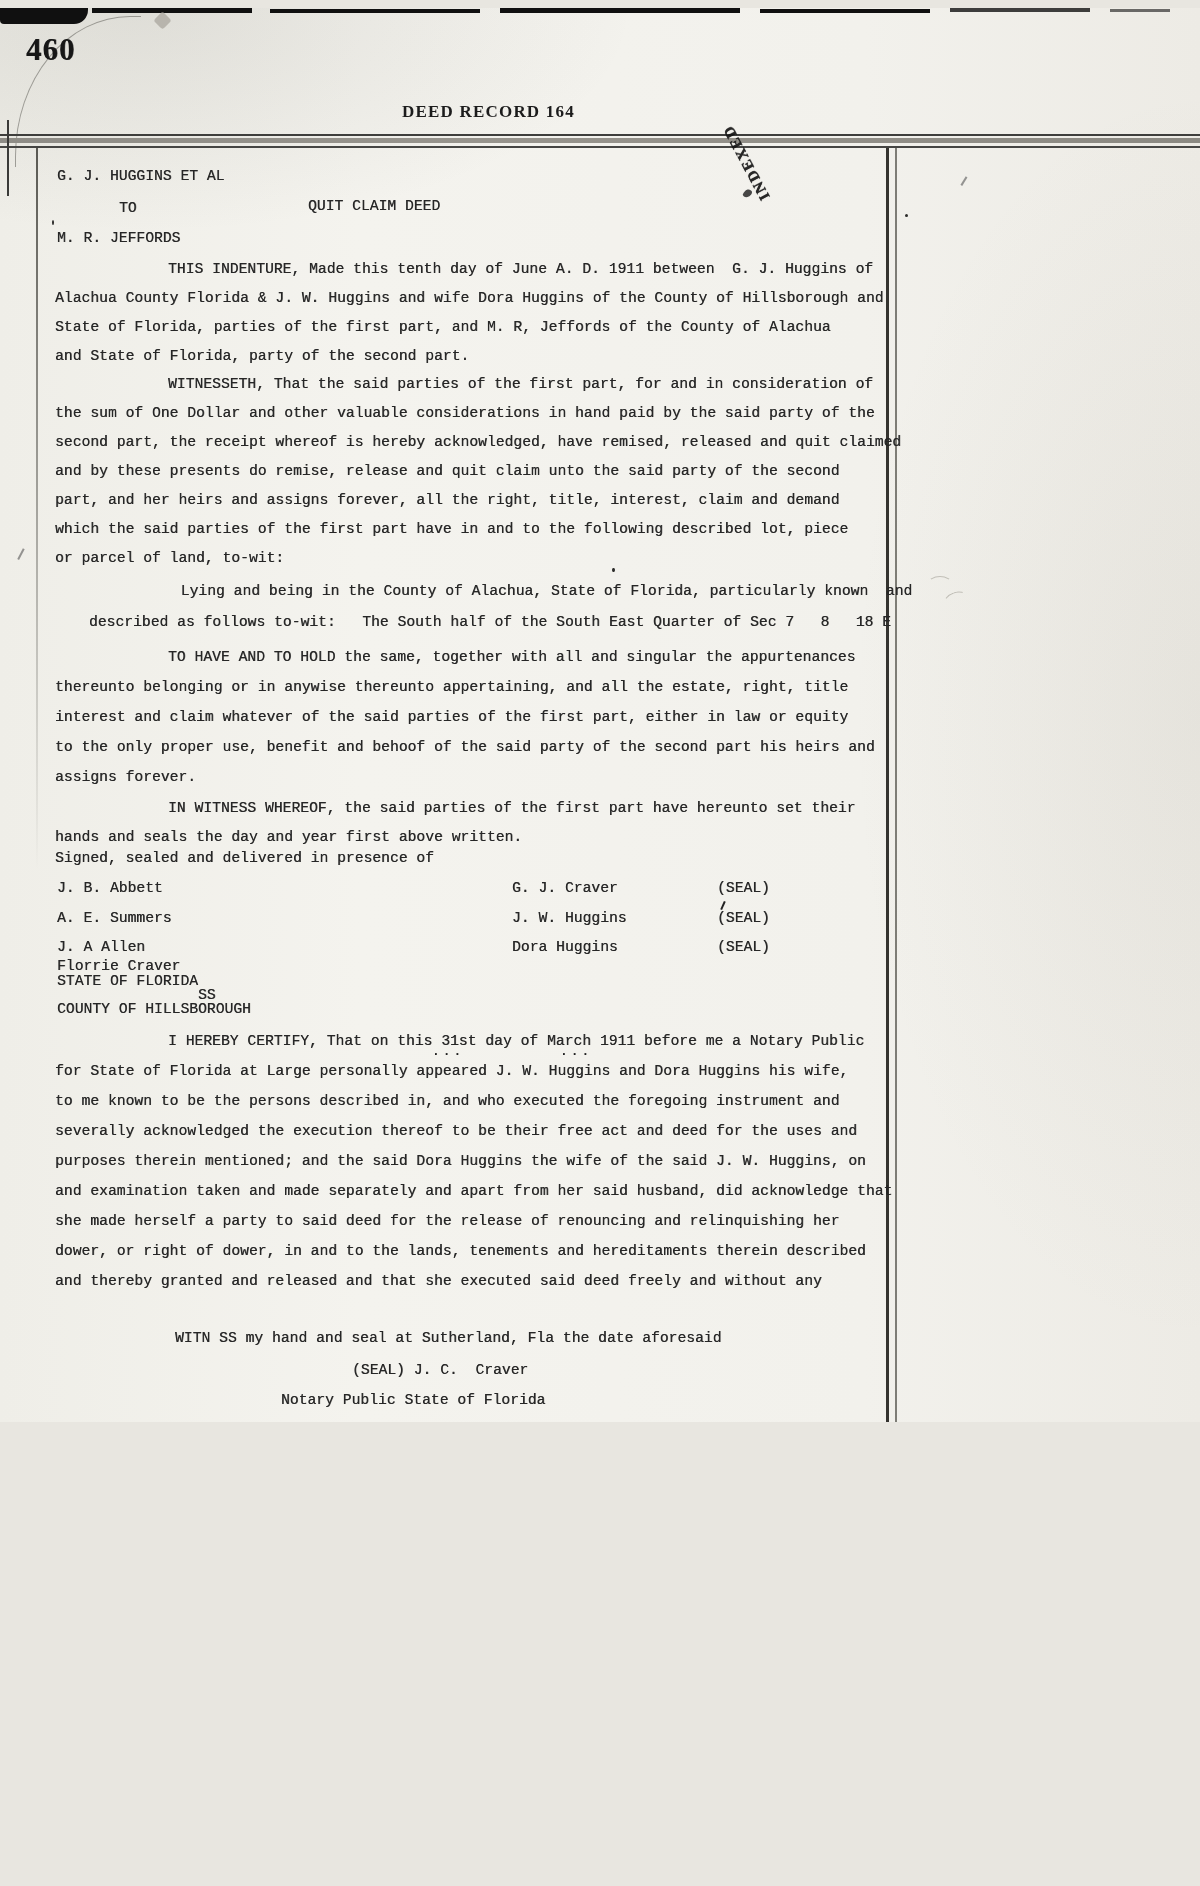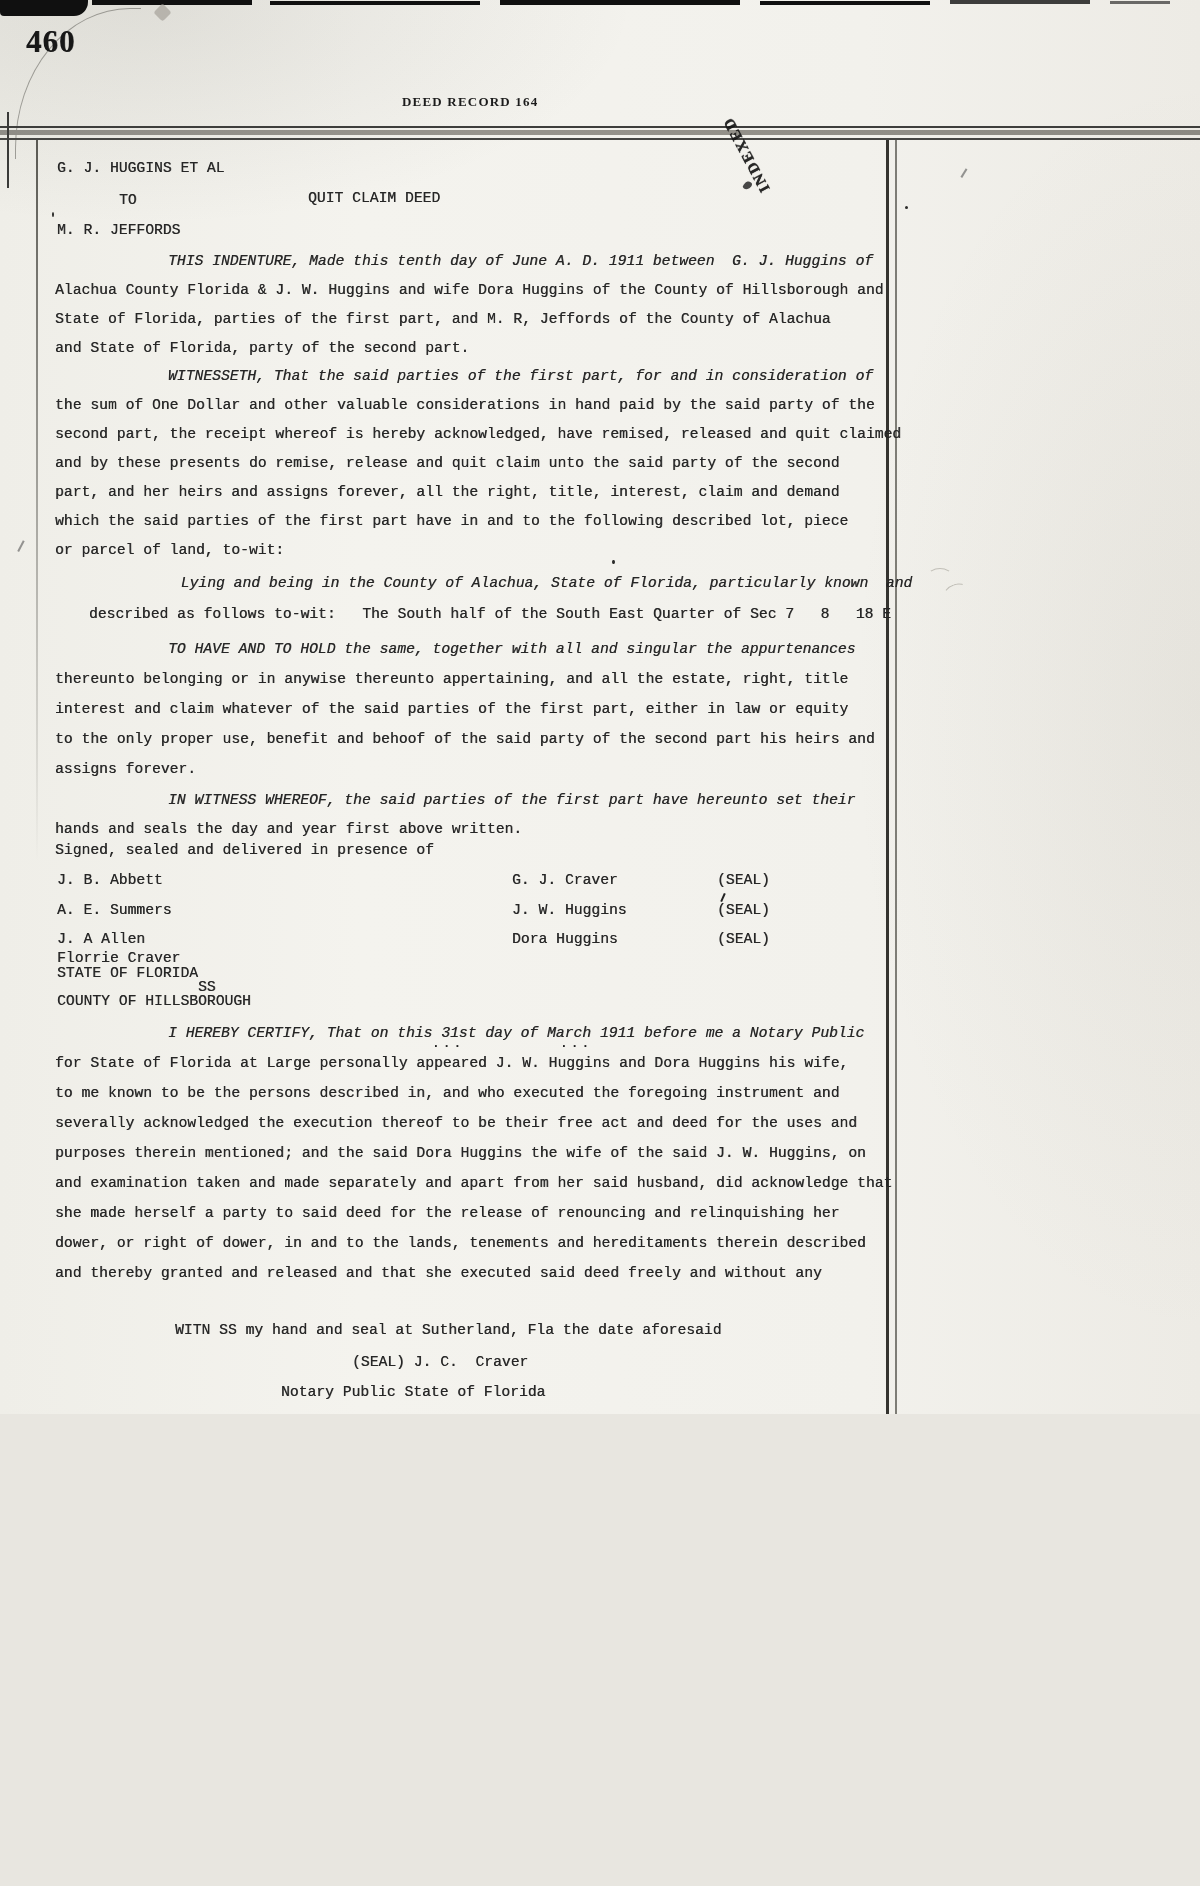--- a/index.html
+++ b/index.html
@@ -1,33 +1,33 @@
 <!DOCTYPE html>
 <html><head>
 <meta charset="utf-8">
 <style>
   html,body{margin:0;padding:0;background:#e8e6e0;}
   .page{
-    position:relative;width:1200px;height:1414px;margin:0 auto;overflow:hidden;
+    position:relative;width:1200px;height:1414px;margin:8px auto;overflow:hidden;
     background:
       radial-gradient(ellipse 700px 320px at 12% 0%, rgba(110,108,98,.14), transparent 70%),
       radial-gradient(ellipse 500px 900px at 100% 50%, rgba(140,135,120,.08), transparent 70%),
       linear-gradient(90deg,#efeee8,#f4f3ee 30%,#f2f1ec 72%,#edebe5);
     font-family:"Liberation Mono","DejaVu Sans Mono",monospace;
     color:#262626;
   }
   .t{position:absolute;white-space:pre;font-size:14.7px;text-shadow:.4px 0 0 rgba(25,25,25,.65);}
   .serif{font-family:"Liberation Serif","DejaVu Serif",serif;}
   .block{position:absolute;left:55px;width:870px;}
   .block .ln{white-space:pre;font-size:14.7px;line-height:29px;height:29px;text-shadow:.4px 0 0 rgba(25,25,25,.65);}
   .lh30 .ln{line-height:30px;height:30px;}
   .lh31 .ln{line-height:31px;height:31px;}
-  .ind{padding-left:113px;font-style:italic;}
+  .ind{padding-left:113px;}
   .pagenum{position:absolute;left:26px;top:24px;font-size:31px;font-weight:bold;letter-spacing:1px;color:#171717;text-shadow:.6px .4px .5px rgba(0,0,0,.6);}
-  .hdr{position:absolute;left:402px;top:94px;font-size:13px;font-weight:bold;letter-spacing:1.2px;color:#1c1c1c;}
+  .hdr{position:absolute;left:402px;top:94px;font-size:17px;font-weight:bold;letter-spacing:1.2px;color:#1c1c1c;}
   
   .rule{position:absolute;left:0;width:1200px;}
   .rule.r1{top:126px;height:2px;background:#3e3e3c;}
   .rule.r2{top:130px;height:5px;background:linear-gradient(90deg,#8e8c86,#97948d 40%,#8b8982);}
   .rule.r3{top:138px;height:2px;background:#454543;}
   
   .vline{position:absolute;top:140px;bottom:0;}
   .vline.right1{left:886px;width:2.5px;background:#34332f;}
   .vline.right2{left:895px;width:1.5px;background:#6a6962;opacity:.85;}
   .vline.left1{left:36px;width:1.5px;height:760px;background:linear-gradient(#5a5953,rgba(90,89,83,0) 95%);}

